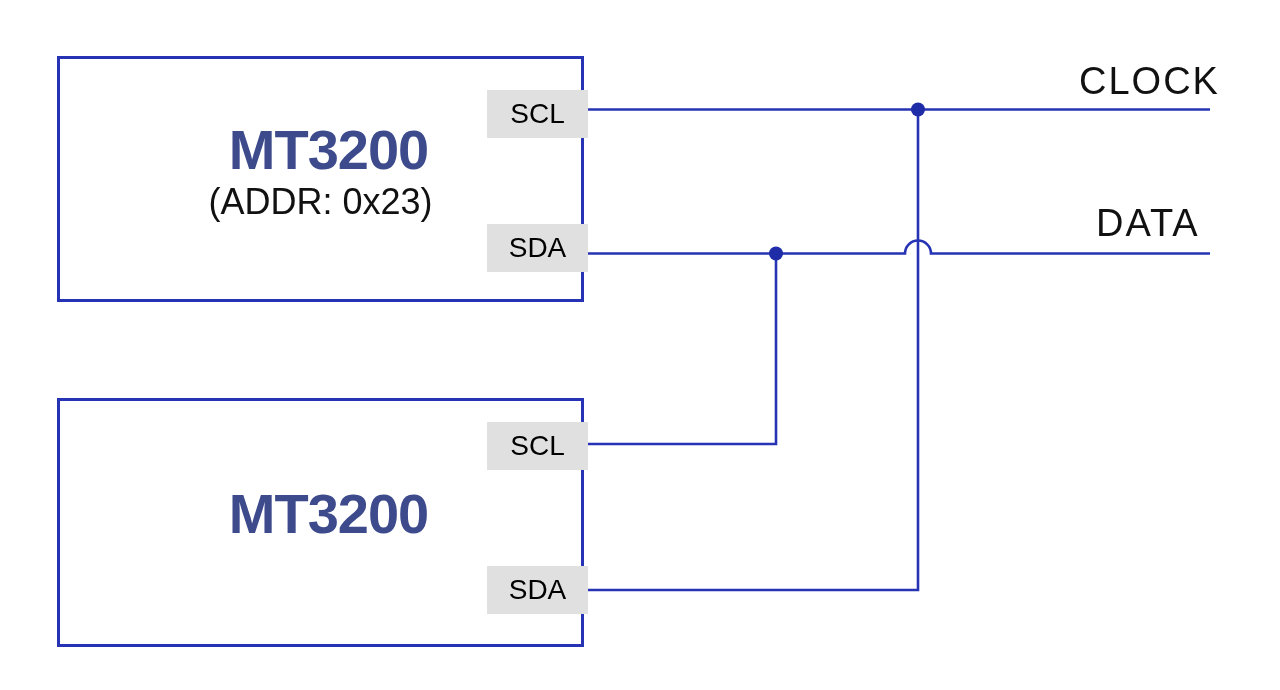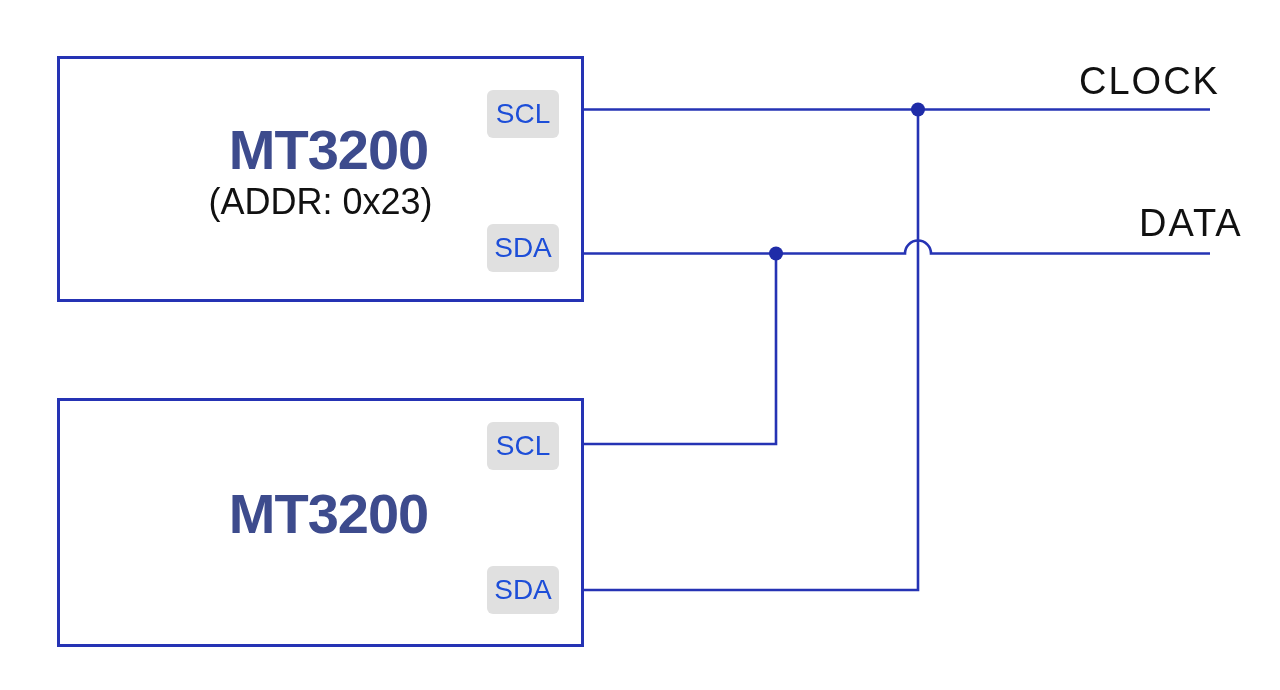--- a/index.html
+++ b/index.html
@@ -59,46 +59,45 @@
     margin-left: 16px;
   }
   .device-address {
     color: var(--text, #111111);
     font-size: 36px;
     line-height: 1.15;
     white-space: nowrap;
   }
   .pin-label {
     position: absolute;
-    width: 72px;
+    width: 101px;
     height: 48px;
     background: var(--pin-bg, #e0e0e0);
-    color: #1d4ed8;
+    color: #000000;
     font-size: 28px;
     display: flex;
     align-items: center;
     justify-content: center;
     white-space: nowrap;
-    border-radius: 6px;
   }
   
   .device-box.top .pin-scl { left: 427px; top: 31px; }
   .device-box.top .pin-sda { left: 427px; top: 165px; }
   .device-box.bottom .pin-scl { left: 427px; top: 21px; }
   .device-box.bottom .pin-sda { left: 427px; top: 165px; }
   .bus-label {
     position: absolute;
     color: var(--text, #111111);
     font-size: 38px;
     letter-spacing: 2px;
     white-space: nowrap;
     margin-left: 16px;
   }
   .bus-label.clock { left: 1063px; top: 60px; }
-  .bus-label.data { left: 1123px; top: 202px; }
+  .bus-label.data { left: 1080px; top: 202px; }
 </style>
 </head>
 <body>
 
 <div class="canvas">
 
   <svg class="wiring-layer" viewBox="0 0 1280 690">
 
     <path class="wire" d="M584 109.5 H1210"></path>
 

